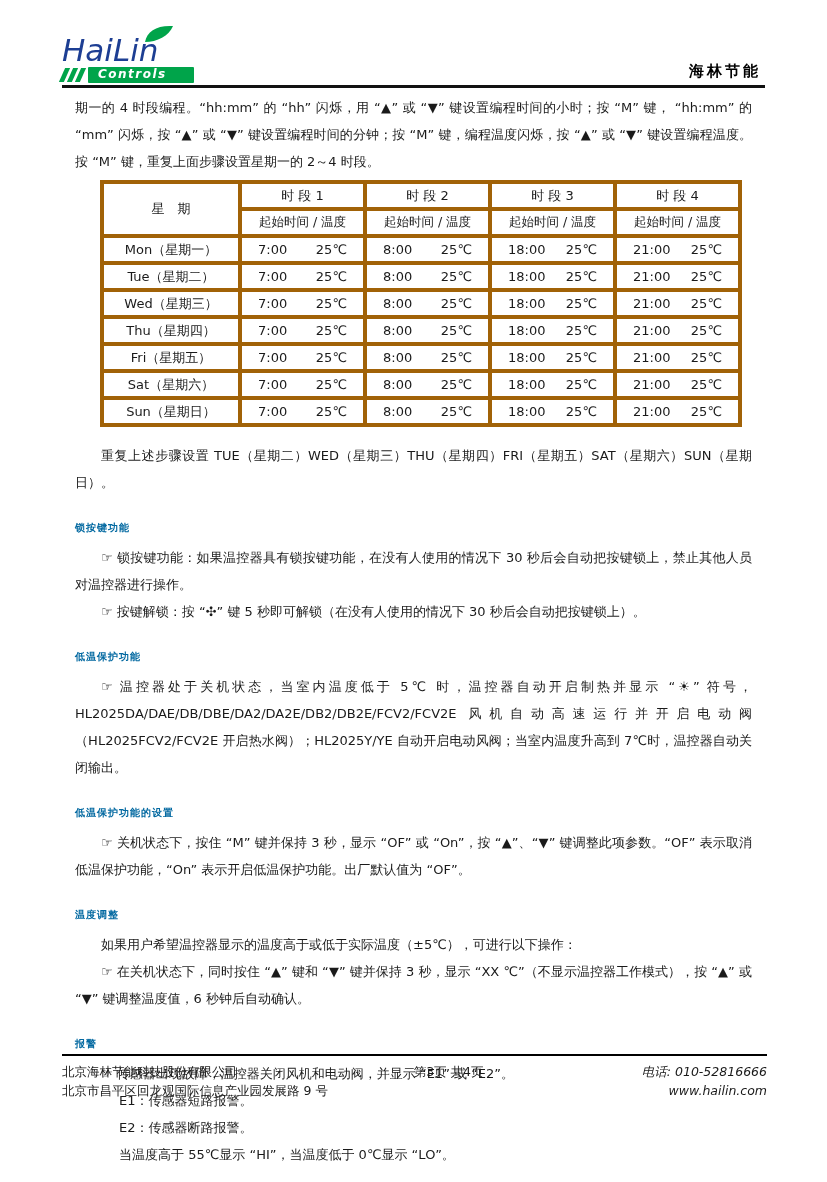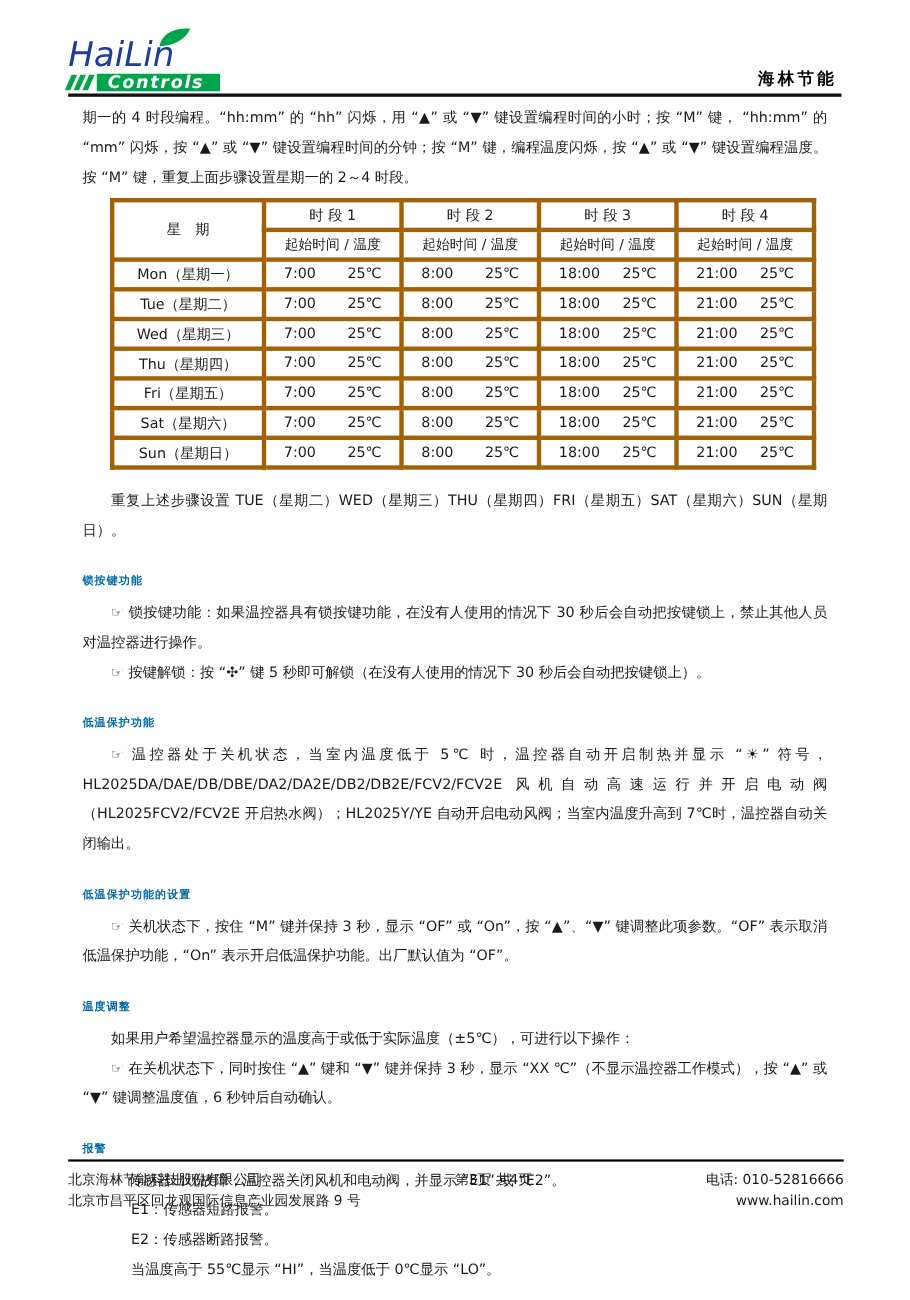--- a/index.html
+++ b/index.html
@@ -29,22 +29,22 @@
     font-size: 31px; line-height: 32px;
     color: #1d3e93; letter-spacing: 0px;
   }
   .leaf { position: absolute; top: -9px; right: -6px; width: 30px; height: 18px; }
   .logo-bottom { display: flex; align-items: center; margin-top: 1px; }
   .stripes { display: flex; gap: 3px; margin-right: 5px; }
   .stripes i { display: block; width: 5px; height: 14px; background: #00a44a; transform: skewX(-24deg); }
   .controls-band {
     background: #00a44a; color: #fff;
     font-style: italic; font-weight: bold;
-    font-size: 16px; line-height: 15px;
-    padding: 0 14px 1px 10px; letter-spacing: 1.5px;
+    font-size: 12px; line-height: 15px;
+    padding: 0 27px 1px 10px; letter-spacing: 1.5px;
     border-radius: 1px;
   }
   .brand-right {
     font-weight: bold; 
     font-size: 15px; letter-spacing: 3px;
     color: #000; padding-bottom: 2px; padding-right: 4px;
   }
   .rule { height: 3px; background: #111; margin-top: 2px; }
 
   
@@ -77,21 +77,21 @@
   
   footer {
     position: absolute; left: 62px; right: 60px; top: 1054px;
     border-top: 2px solid #000;
     padding-top: 6px;
     font-size: 12.5px; line-height: 19px;
     display: flex;
   }
   .f-left   { flex: 1.3; text-align: left; }
   .f-center { flex: 0.8; text-align: center; }
-  .f-right  { flex: 1.0; text-align: right; }
+  .f-right  { flex: 1.0; text-align: right; font-style: italic; }
 </style>
 </head>
 <body>
 
 <div class="page">
 
   <header class="hdr">
     <div class="logo">
       <div class="logo-top">
         <span class="logo-main">HaiLin</span>

